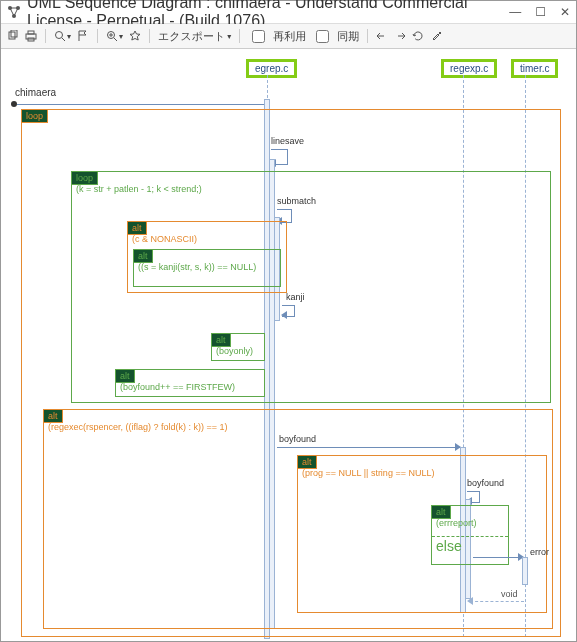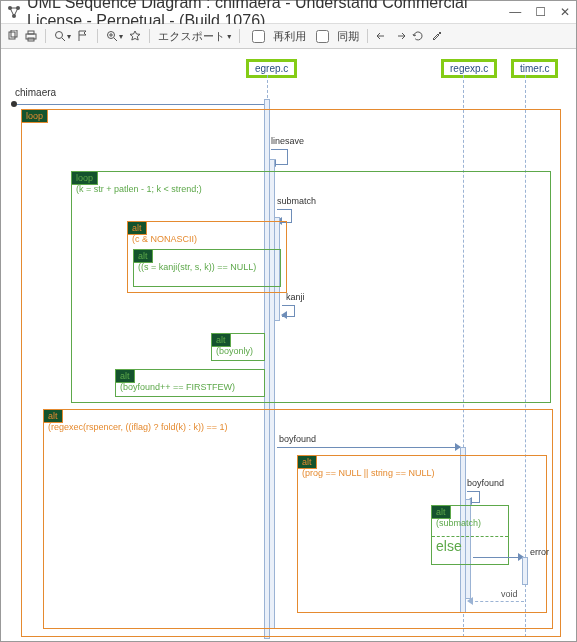--- a/index.html
+++ b/index.html
@@ -211,21 +211,21 @@
 
     <div class="msg" style="left:466px;top:432px;width:30px">
       <span style="position:absolute;left:0;top:-3px">boyfound</span>
       <div style="position:absolute;left:0;top:10px;width:12px;height:10px;border-top:1px solid #6e8db8;border-right:1px solid #6e8db8;border-bottom:1px solid #6e8db8"></div>
       <div style="position:absolute;left:-1px;top:16px;width:0;height:0;border-top:4px solid transparent;border-bottom:4px solid transparent;border-right:6px solid #6e8db8"></div>
     </div>
     <div class="activation" style="left:464px;top:450px;height:100px"></div>
 
     <div class="frame c-green" style="left:430px;top:456px;width:78px;height:60px">
       <div class="tag">alt</div>
-      <div class="guard">(submatch)</div>
+      <div class="guard">(errreport)</div>
       <div style="position:absolute;left:0;right:0;top:30px;border-top:1px dashed #5da84a"></div>
       <div style="position:absolute;left:4px;top:32px;font-size:14px">else</div>
     </div>
 
     <div class="msg" style="left:472px;top:498px;width:50px">
       <span style="position:absolute;right:-26px;top:0px">error</span>
       <div class="line"></div>
         <div class="arrow"></div>
     </div>
     <div class="activation" style="left:521px;top:508px;height:28px"></div>

